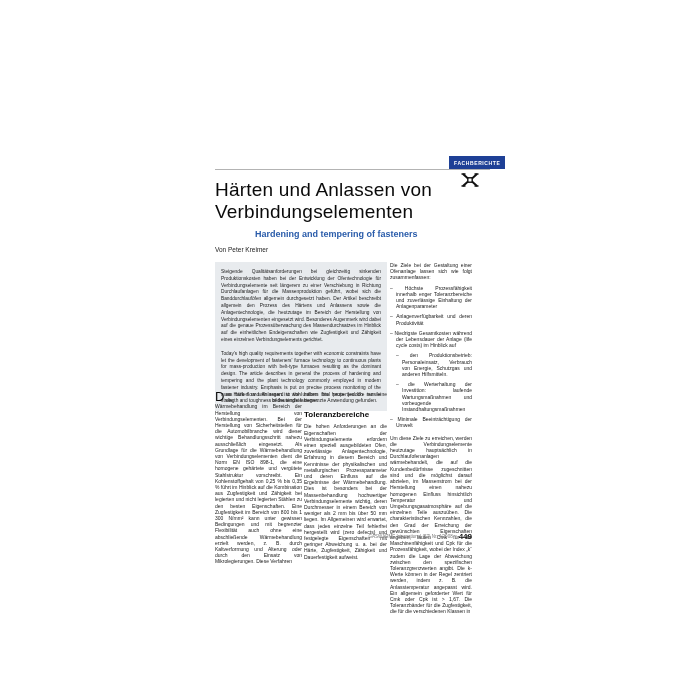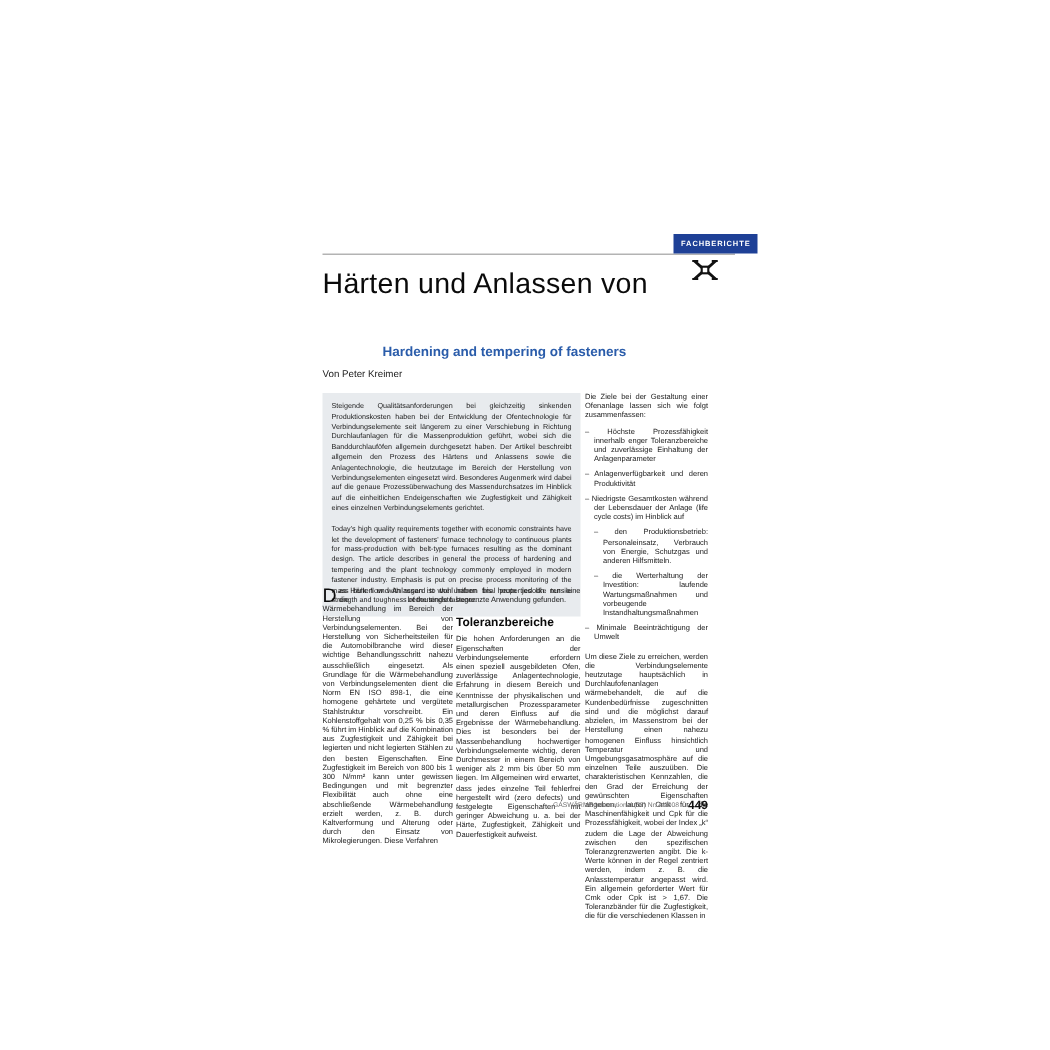--- a/index.html
+++ b/index.html
@@ -58,20 +58,21 @@
   <div class="section-icon">
     <svg width="18" height="16" viewBox="0 0 18 16" xmlns="http://www.w3.org/2000/svg">
       <path d="M2 2 L7 6.5 M16 2 L11 6.5 M2 14 L7 9.5 M16 14 L11 9.5" stroke="#111" stroke-width="2" fill="none"></path>
       <rect x="6.8" y="5.8" width="4.4" height="4.4" fill="none" stroke="#111" stroke-width="1.4"></rect>
       <path d="M0.5 2 H4.5 M13.5 2 H17.5 M0.5 14 H4.5 M13.5 14 H17.5" stroke="#111" stroke-width="1.3" fill="none"></path>
     </svg>
   </div>
 
   <div class="title">
     <div>Härten und Anlassen von</div>
+    <div>Verbindungselementen</div>
   </div>
 
   <div class="subtitle" style="color: rgb(42, 92, 170);">Hardening and tempering of fasteners</div>
 
   <div class="byline">Von Peter Kreimer</div>
 
   <div class="abstract-box" style="background: rgb(232, 235, 238);">
     <p>Steigende Qualitätsanforderungen bei gleichzeitig sinkenden Produktionskosten haben bei der Entwicklung der Ofentechnologie für Verbindungselemente seit längerem zu einer Verschiebung in Richtung Durchlaufanlagen für die Massenproduktion geführt, wobei sich die Banddurchlauföfen allgemein durchgesetzt haben. Der Artikel beschreibt allgemein den Prozess des Härtens und Anlassens sowie die Anlagentechnologie, die heutzutage im Bereich der Herstellung von Verbindungselementen eingesetzt wird. Besonderes Augenmerk wird dabei auf die genaue Prozessüberwachung des Massendurchsatzes im Hinblick auf die einheitlichen Endeigenschaften wie Zugfestigkeit und Zähigkeit eines einzelnen Verbindungselements gerichtet.</p>
     <p>Today's high quality requirements together with economic constraints have let the development of fasteners' furnace technology to continuous plants for mass-production with belt-type furnaces resulting as the dominant design. The article describes in general the process of hardening and tempering and the plant technology commonly employed in modern fastener industry. Emphasis is put on precise process monitoring of the mass bulk flow with regard to the uniform final properties like tensile strength and toughness of the single fastener.</p>
   </div>

